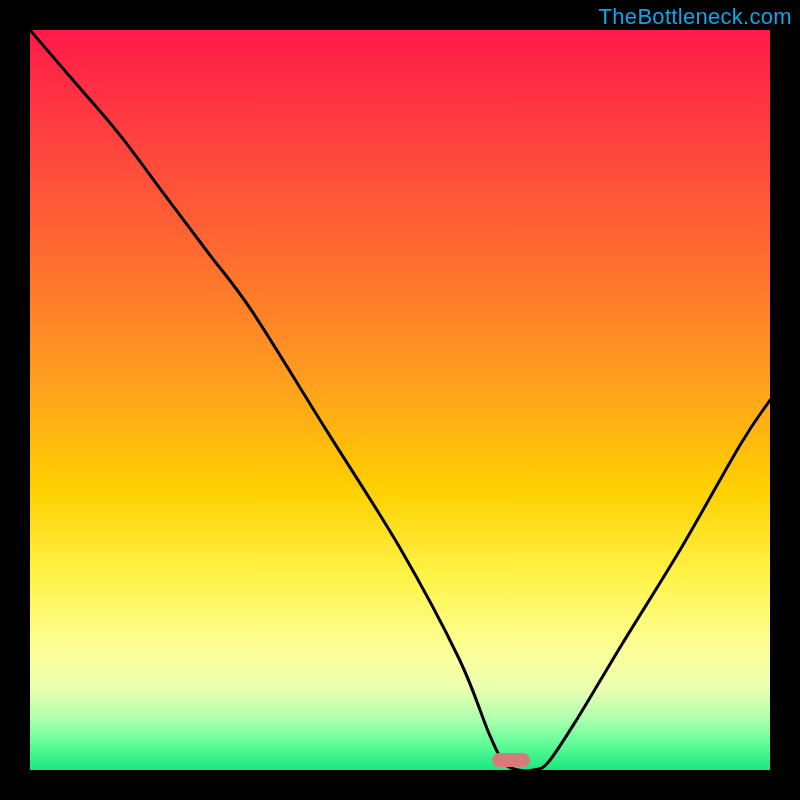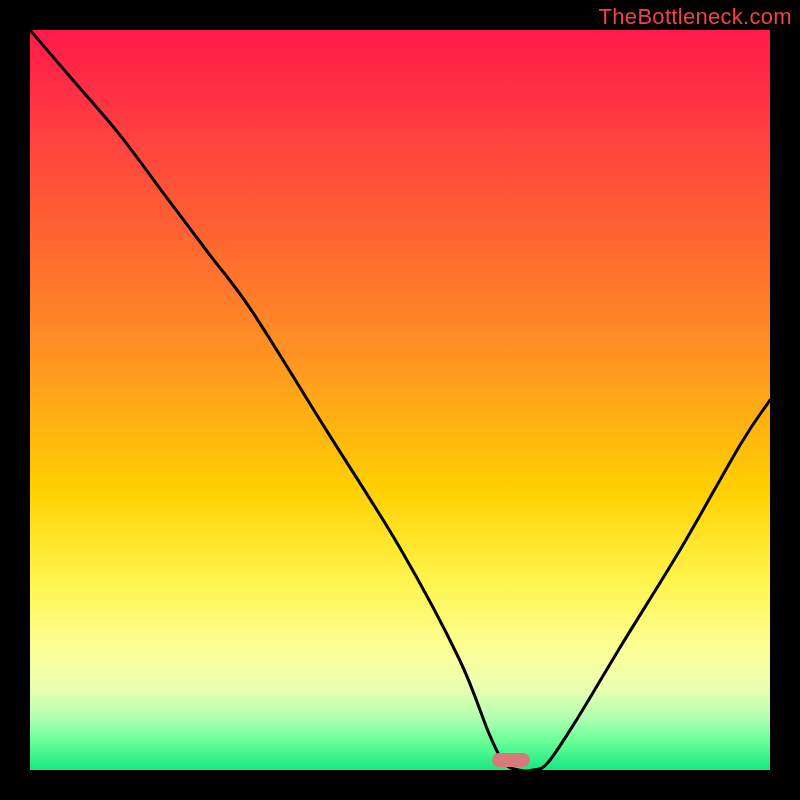--- a/index.html
+++ b/index.html
@@ -42,21 +42,21 @@
       #eaffb0 89%,
       #b0ffb0 93%,
       #6aff9a 96%,
       #18e880 100%
     );
   }
   .attribution {
     position: absolute;
     top: 4px;
     right: 8px;
-    color: #ef4444;
+    color: #0ea5e9;
     font-family: Arial, Helvetica, sans-serif;
     font-size: 22px;
     letter-spacing: 0.3px;
     user-select: none;
   }
   svg.overlay {
     position: absolute;
     inset: 0;
   }
   .marker {

